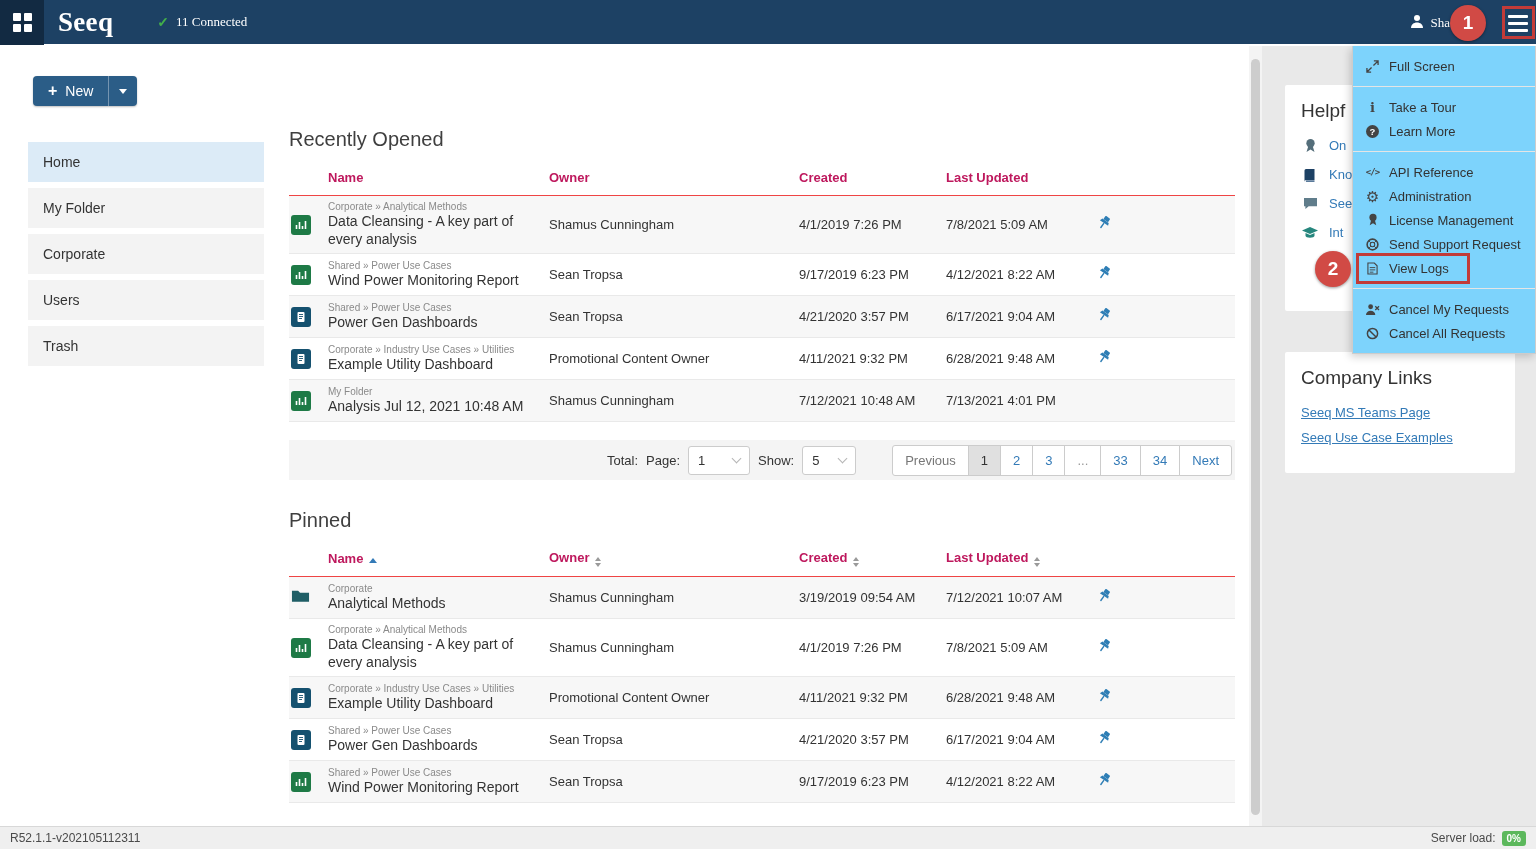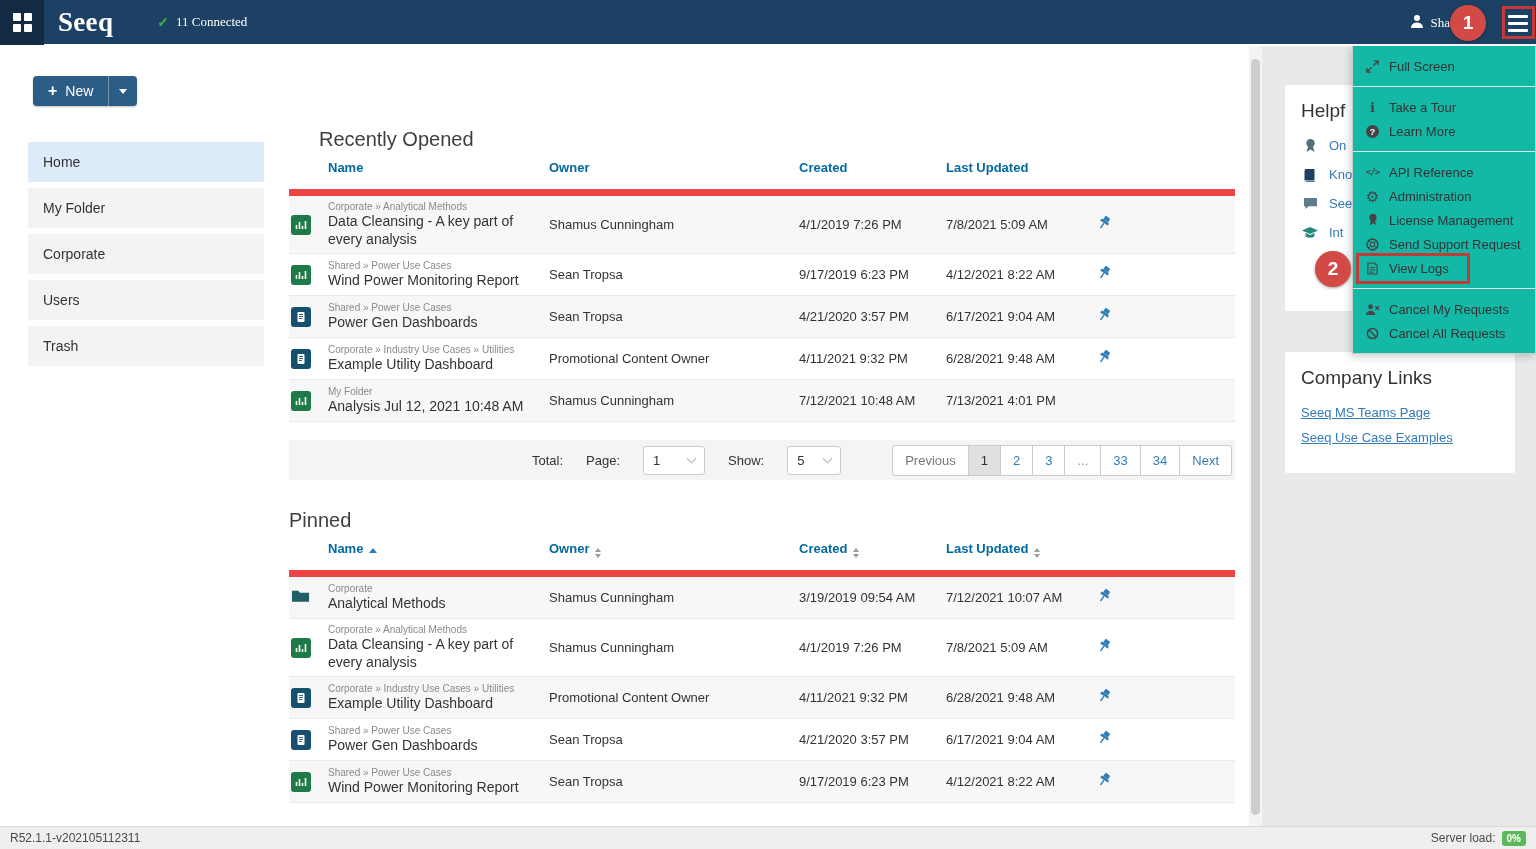--- a/index.html
+++ b/index.html
@@ -35,27 +35,27 @@
   .scroll-thumb{position:absolute;left:2px;right:2px;top:13px;bottom:11px;background:#cdcdcd;border-radius:6px;cursor:pointer;}
 
   .search-row{position:absolute;left:11px;top:19px;width:954px;height:34px;display:flex;}
   .search-input-wrap{position:relative;flex:1;}
   .search-input{width:100%;height:34px;border:1px solid #ccc;border-radius:4px 0 0 4px;padding:0 34px 0 12px;font-size:13.5px;color:#555;font-family:inherit;outline:none;}
   .search-input::placeholder{color:#999;}
   .combo-chev{position:absolute;right:15px;top:12px;width:8px;height:8px;border-right:1.6px solid #b5b5b5;border-bottom:1.6px solid #b5b5b5;transform:rotate(45deg);}
   .search-btn{width:35px;height:34px;border:1px solid #ccc;border-left:1px solid #ddd;border-radius:0 4px 4px 0;background:#fff;display:flex;align-items:center;justify-content:center;cursor:pointer;}
 
   .section-title{position:absolute;left:11px;font-size:20px;color:#3f3f3f;}
-  #recent-title{top:82px;margin-left:30px;}
+  #recent-title{top:82px;}
   #pinned-title{top:463px;}
 
   .table{position:absolute;left:11px;width:946px;font-size:13px;}
   #recent-table{top:114px;}
   #pinned-table{top:495px;}
-  .thead{display:flex;align-items:flex-start;height:36px;border-bottom:7px solid #ef4444;font-weight:bold;color:#0369a1;}
+  .thead{display:flex;align-items:center;height:36px;border-bottom:1px solid #ef4444;font-weight:bold;color:#be185d;}
   .trow{display:flex;align-items:center;min-height:42px;border-bottom:1px solid #e9e9e9;padding:5px 0;cursor:pointer;}
   .trow.alt{background:#f7f7f7;}
   .col-ic{width:39px;display:flex;padding-left:2px;}
   .col-name{width:221px;padding-right:14px;}
   .col-owner{width:250px;}
   .col-created{width:147px;}
   .col-upd{width:144px;}
   .col-pin{flex:1;display:flex;padding-left:6px;}
   .crumb{font-size:10px;color:#8a8a8a;margin-bottom:1px;}
   .rname{font-size:14px;color:#333;line-height:1.25;}
@@ -64,21 +64,21 @@
   .doc-ic{width:20px;height:20px;border-radius:3px;display:flex;align-items:center;justify-content:center;}
   .doc-ic.an{background:#1e7a46;}
   .doc-ic.tp{background:#15516f;}
 
   .sorters{display:inline-flex;flex-direction:column;gap:2px;margin-left:6px;vertical-align:1px;}
   .tu{width:0;height:0;border-left:3.5px solid transparent;border-right:3.5px solid transparent;border-bottom:4px solid #9a9a9a;}
   .td{width:0;height:0;border-left:3.5px solid transparent;border-right:3.5px solid transparent;border-top:4px solid #9a9a9a;}
   .caret-up-active{display:inline-block;width:0;height:0;border-left:4px solid transparent;border-right:4px solid transparent;border-bottom:5px solid #337ab7;margin-left:6px;}
 
   
-  .pagbar{position:absolute;left:11px;top:394px;width:946px;height:40px;background:#f4f4f4;display:flex;align-items:center;justify-content:flex-end;gap:23px;padding-right:3px;font-size:13px;color:#333;}
+  .pagbar{position:absolute;left:11px;top:394px;width:946px;height:40px;background:#f4f4f4;display:flex;align-items:center;justify-content:flex-end;gap:8px;padding-right:3px;font-size:13px;color:#333;}
   .pg-select{display:flex;align-items:center;justify-content:space-between;width:62px;height:29px;border:1px solid #ccc;border-radius:3px;background:#fff;padding:0 9px;cursor:pointer;color:#333;}
   .pg-select.small{width:54px;}
   .sel-chev{width:7px;height:7px;border-right:1.5px solid #b5b5b5;border-bottom:1.5px solid #b5b5b5;transform:rotate(45deg);margin-top:-3px;}
   .pg-group{display:flex;margin-left:12px;}
   .pg-btn{height:31px;min-width:32px;padding:0 12px;border:1px solid #ccc;background:#fff;display:flex;align-items:center;justify-content:center;color:#337ab7;cursor:pointer;margin-left:-1px;font-size:13px;}
   .pg-btn.first{margin-left:16px;border-radius:3px 0 0 3px;color:#777;}
   .pg-btn.active{background:#e0e0e0;color:#333;}
   .pg-btn.ellip{color:#999;}
   .pg-btn.last{border-radius:0 3px 3px 0;}
 
@@ -86,21 +86,21 @@
   .rightpanel{position:absolute;top:46px;right:0;width:274px;bottom:23px;background:#e9e9e9;z-index:5;}
   .card{position:absolute;left:23px;width:230px;background:#fff;border-radius:2px;padding:15px 16px;}
   #help-card{top:39px;height:226px;}
   #company-card{top:306px;height:121px;}
   .card h2{font-size:19px;font-weight:normal;color:#333;margin-bottom:16px;white-space:nowrap;overflow:hidden;}
   .help-item{display:flex;align-items:center;gap:10px;margin-bottom:14px;font-size:13px;color:#337ab7;cursor:pointer;white-space:nowrap;}
   .hic{width:18px;display:flex;justify-content:center;}
   .comp-link{display:block;font-size:13px;color:#337ab7;text-decoration:underline;margin-bottom:10px;cursor:pointer;white-space:nowrap;}
 
   
-  .menu{position:absolute;top:46px;right:0;width:184px;background:#14b8a6;border:1px solid #ccc;border-top:none;box-shadow:-2px 3px 8px rgba(0,0,0,.18);padding:8px 0;z-index:60;}
+  .menu{position:absolute;top:46px;right:0;width:184px;background:#7dd3fc;border:1px solid #ccc;border-top:none;box-shadow:-2px 3px 8px rgba(0,0,0,.18);padding:8px 0;z-index:60;}
   .menu-item{display:flex;align-items:center;gap:9px;height:24px;padding:0 12px;font-size:13px;color:#333;cursor:pointer;white-space:nowrap;}
   .mic{width:15px;display:flex;justify-content:center;align-items:center;color:#444;flex-shrink:0;}
   .menu-sep{border-top:1px solid #e5e5e5;margin:8px 0;}
   .mic-info{font-family:"DejaVu Serif", serif;font-weight:bold;font-size:13px;color:#444;}
   .qcirc{width:13px;height:13px;border-radius:50%;background:#444;color:#fff;font-size:9.5px;font-weight:bold;display:flex;align-items:center;justify-content:center;}
   .mic-code{font-family:"DejaVu Sans Mono", monospace;font-size:9px;font-weight:bold;letter-spacing:-1px;color:#444;}
   .mic-gear{font-size:15px;line-height:1;color:#444;}
 
   
   .badge{position:absolute;width:36px;height:36px;border-radius:50%;background:#d14a45;color:#fff;display:flex;align-items:center;justify-content:center;font-size:19px;font-weight:bold;z-index:100;box-shadow:0 1px 3px rgba(0,0,0,.4);}

